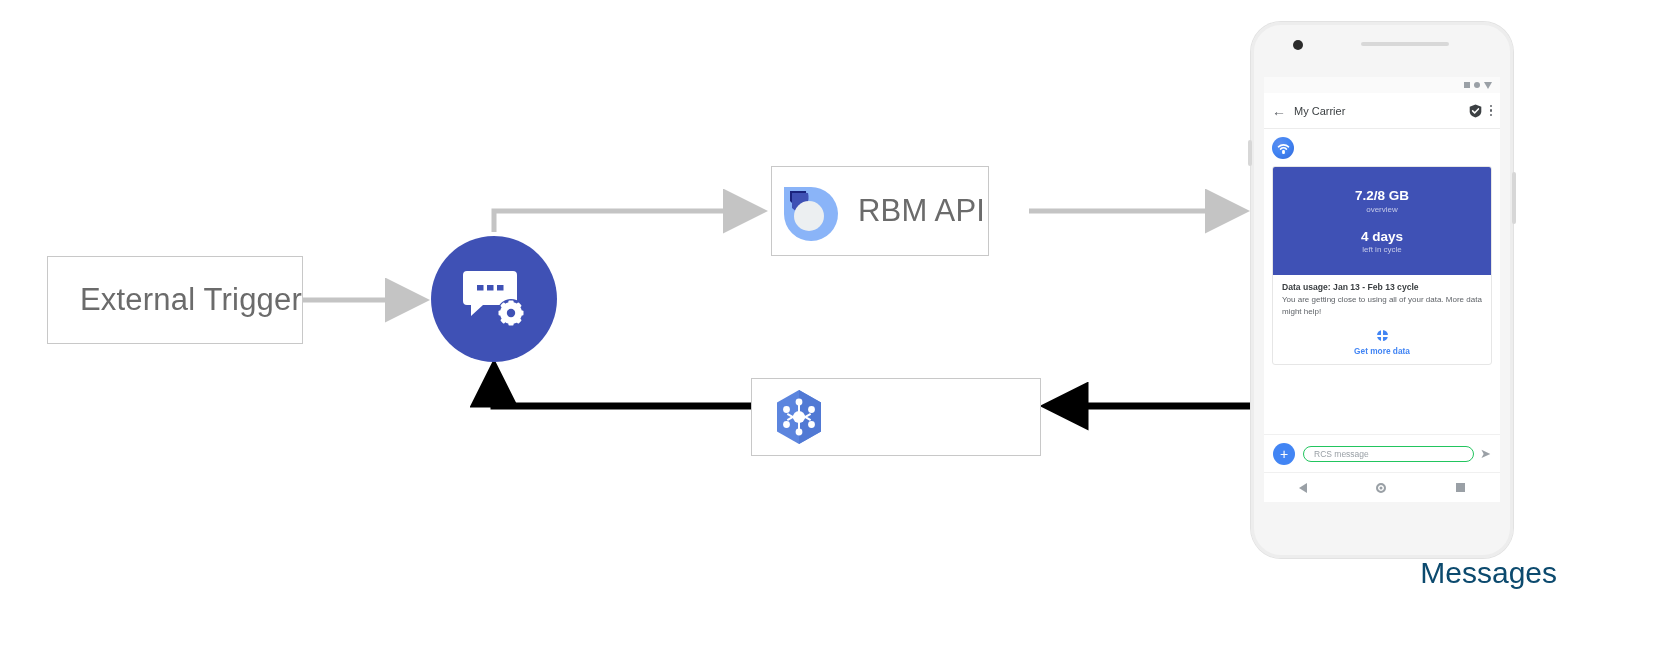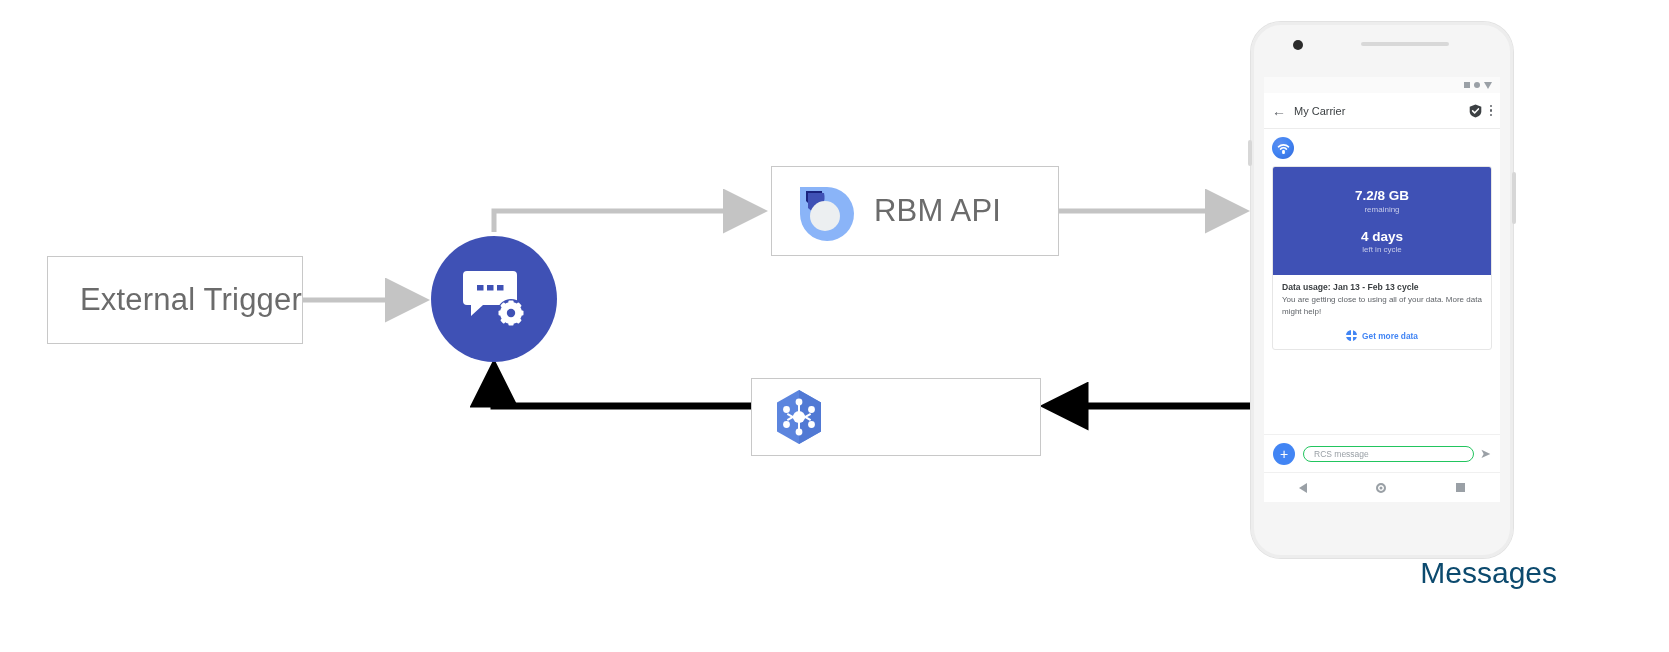--- a/index.html
+++ b/index.html
@@ -24,21 +24,21 @@
     color: #5f6368;
     white-space: nowrap;
     letter-spacing: .2px;
   }
 
   
   #external-trigger { left: 47px; top: 256px; width: 256px; height: 88px; justify-content: flex-end; }
   #external-trigger .node-label { font-size: 31px; color: #6b6b6b; }
 
   
-  #rbm-api-box { left: 771px; top: 166px; width: 288px; height: 90px; padding-left: 16px; }
+  #rbm-api-box { left: 771px; top: 166px; width: 218px; height: 90px; }
   #rbm-api-box .node-label { font-size: 31px; margin-left: 14px; color:#6b6b6b; }
 
   
   #webhook-box { left: 751px; top: 378px; width: 290px; height: 78px; padding-left: 16px; }
   #webhook-box .node-label { font-size: 34px; margin-left: 14px; color:#8a8a8a; }
 
   
   #rbm-agent-circle {
     position: absolute; left: 431px; top: 236px;
     width: 126px; height: 126px; border-radius: 50%;
@@ -143,21 +143,21 @@
   .gauge-pct { font-size:11px; font-weight:300; margin-left:1px; position:relative; top:5px;}
   .hero-right { flex:1; text-align:center; color:#fff; }
   .hero-big { font-size:13.5px; font-weight:700; line-height:1.15;}
   .hero-small { font-size:8px; color:#c5cae9; margin-top:1px; }
   .hero-gap { height:15px; }
   .card-body { padding:7px 9px 5px 9px; }
   .card-title { font-size:8.6px; font-weight:700; color:#3c4043; }
   .card-desc { font-size:8px; color:#5f6368; line-height:1.5; margin-top:2px;}
   .card-action {
     display:flex; align-items:center; justify-content:center; gap:5px;
-    padding: 7px 0 8px 0; font-size:8.3px; color:#4285f4; font-weight:700;
+    padding: 7px 0 8px 0; font-size:8.3px; color:#4285f4; font-weight:700;flex-direction:column;
   }
   .globe {
     width:11px;height:11px;border-radius:50%;
     background:#4285f4; position:relative; flex:none;
   }
   .globe::before {
     content:""; position:absolute; left:4.5px; top:0; width:2px; height:11px;
     border-left:1px solid #fff; border-right:1px solid #fff; box-sizing:border-box;
   }
   .globe::after {
@@ -342,21 +342,21 @@
             </svg>
           </div>
         </div>
 
         <div class="rich-card">
           <div class="card-hero">
 
 
             <div class="hero-right">
               <div class="hero-big">7.2/8 GB</div>
-              <div class="hero-small">remaining</div>
+              <div class="hero-small">overview</div>
               <div class="hero-gap"></div>
               <div class="hero-big">4 days</div>
               <div class="hero-small">left in cycle</div>
             </div>
           </div>
 
           <div class="card-body">
             <div class="card-title">Data usage: Jan 13 - Feb 13 cycle</div>
             <div class="card-desc">You are getting close to using all of your data. More data might help!</div>
           </div>

